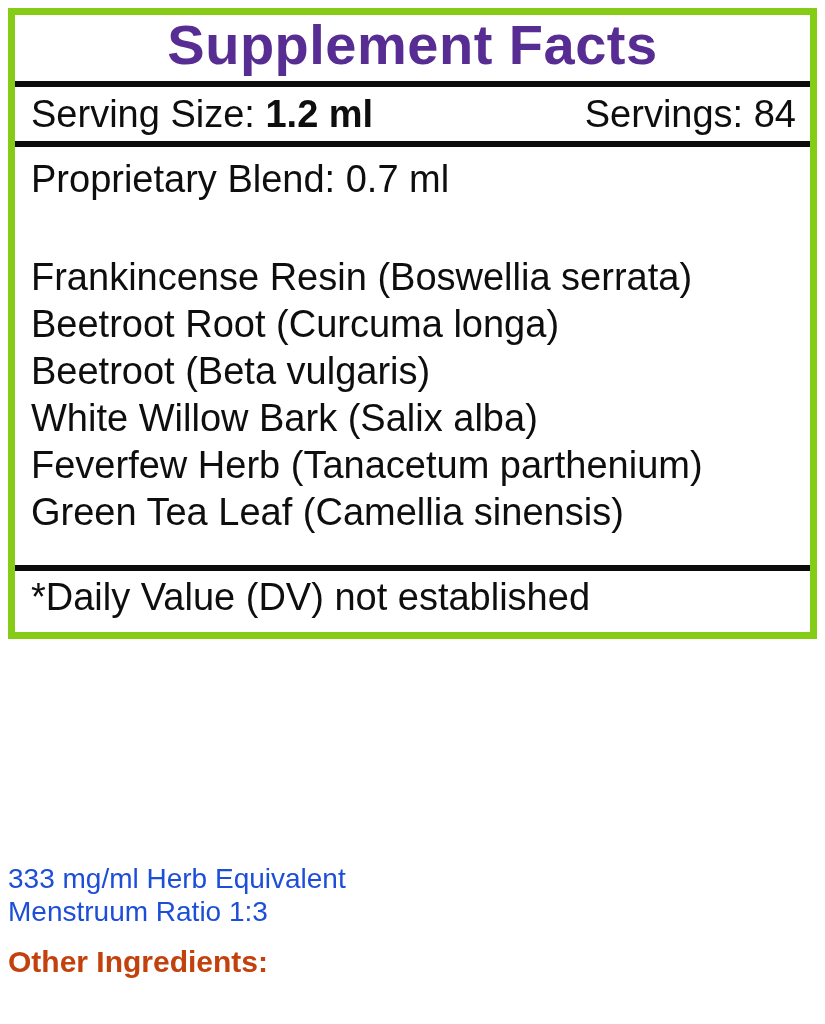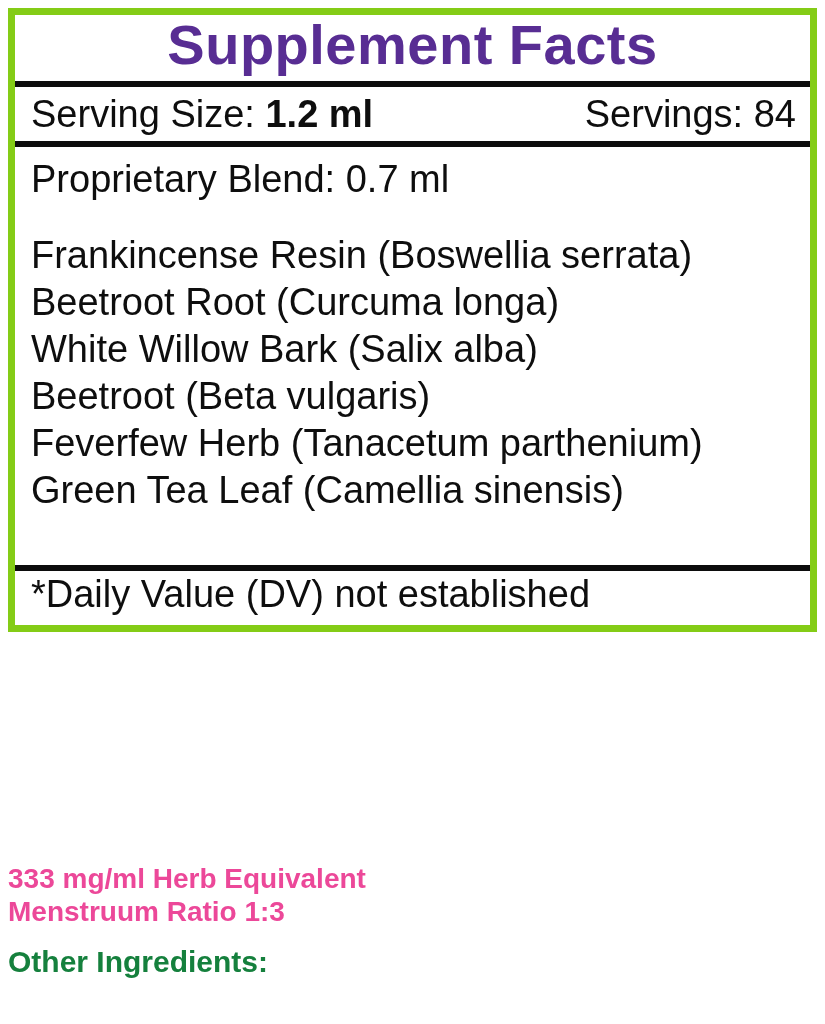--- a/index.html
+++ b/index.html
@@ -62,48 +62,48 @@
   .blend-section {
     box-sizing: border-box;
     height: 424px;
     padding: 6px 14px 0 16px;
     font-size: 38px;
   }
   .blend-heading {
     line-height: 52px;
   }
   .ingredient-list {
-    margin-top: 27px;
+    margin-top: 49px;
   }
   .ingredient {
     line-height: 47px;
     white-space: nowrap;
   }
   .footnote-row {
-    height: 54px;
+    height: 61px;
     padding: 0 14px 8px 16px;
     font-size: 38px;
   }
   .below-panel {
     position: absolute;
     left: 8px;
     top: 862px;
     width: 809px;
   }
   .bold-line {
     font-size: 28px;
-    font-weight: 700;
+    font-weight: 400;
     line-height: 33px;
-    color: #ec4899;
+    color: #1d4ed8;
   }
   .other-heading {
     margin-top: 15px;
     font-size: 30px;
     font-weight: 700;
-    color: #15803d;
+    color: #c2410c;
     line-height: 38px;
   }
   .other-value {
     font-size: 30px;
     line-height: 38px;
     color: #0e0e0e;
   }
 </style>
 </head>
 <body>
@@ -123,22 +123,22 @@
       </div>
       <div>Servings: 84</div>
     </div>
 
 
     <div class="blend-section divider-bottom">
       <div class="blend-heading">Proprietary Blend: 0.7 ml</div>
       <div class="ingredient-list">
         <div class="ingredient">Frankincense Resin (Boswellia serrata)</div>
         <div class="ingredient">Beetroot Root (Curcuma longa)</div>
+        <div class="ingredient">Beetroot (Beta vulgaris)</div>
         <div class="ingredient">White Willow Bark (Salix alba)</div>
-        <div class="ingredient">Beetroot (Beta vulgaris)</div>
         <div class="ingredient">Feverfew Herb (Tanacetum parthenium)</div>
         <div class="ingredient">Green Tea Leaf (Camellia sinensis)</div>
       </div>
     </div>
 
     <div class="row footnote-row">
       <span>*Daily Value (DV) not established</span>
     </div>
 
   </div>

